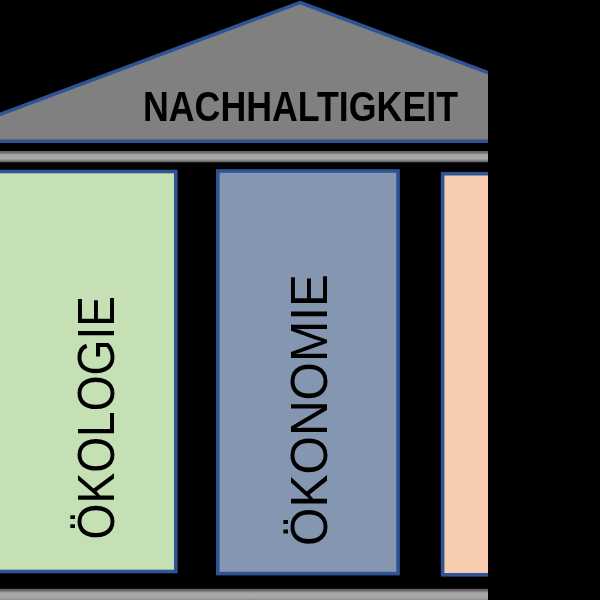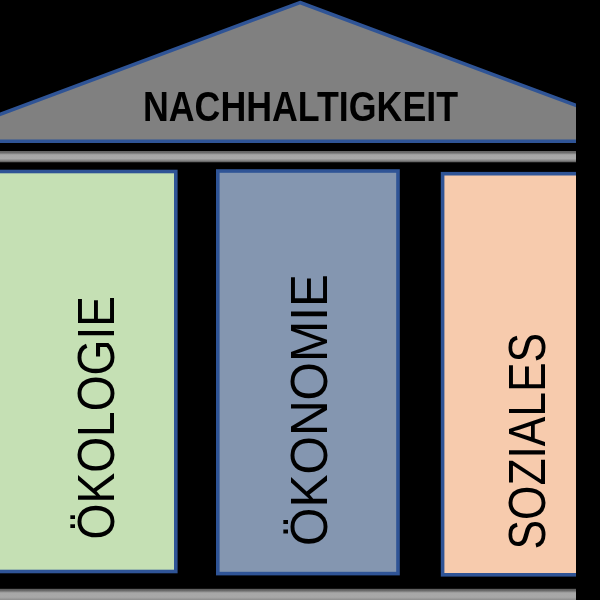--- a/index.html
+++ b/index.html
@@ -1,16 +1,16 @@
 <!DOCTYPE html>
 <html><head>
 <meta charset="utf-8">
 <style>
   html,body{margin:0;padding:0;background:#000;}
-  #stage{position:relative;width:576px;height:600px;background:#b91c1c;overflow:hidden;}
+  #stage{position:relative;width:488px;height:600px;background:#b91c1c;overflow:hidden;}
   svg{display:block;}
   text{font-family:"Liberation Sans", sans-serif;}
 </style>
 </head>
 <body>
 <div id="stage">
 <svg width="600" height="600" viewBox="0 0 600 600">
   <defs>
     <linearGradient id="beam" x1="0" y1="0" x2="0" y2="1">
       <stop offset="0" stop-color="#646464"></stop>

